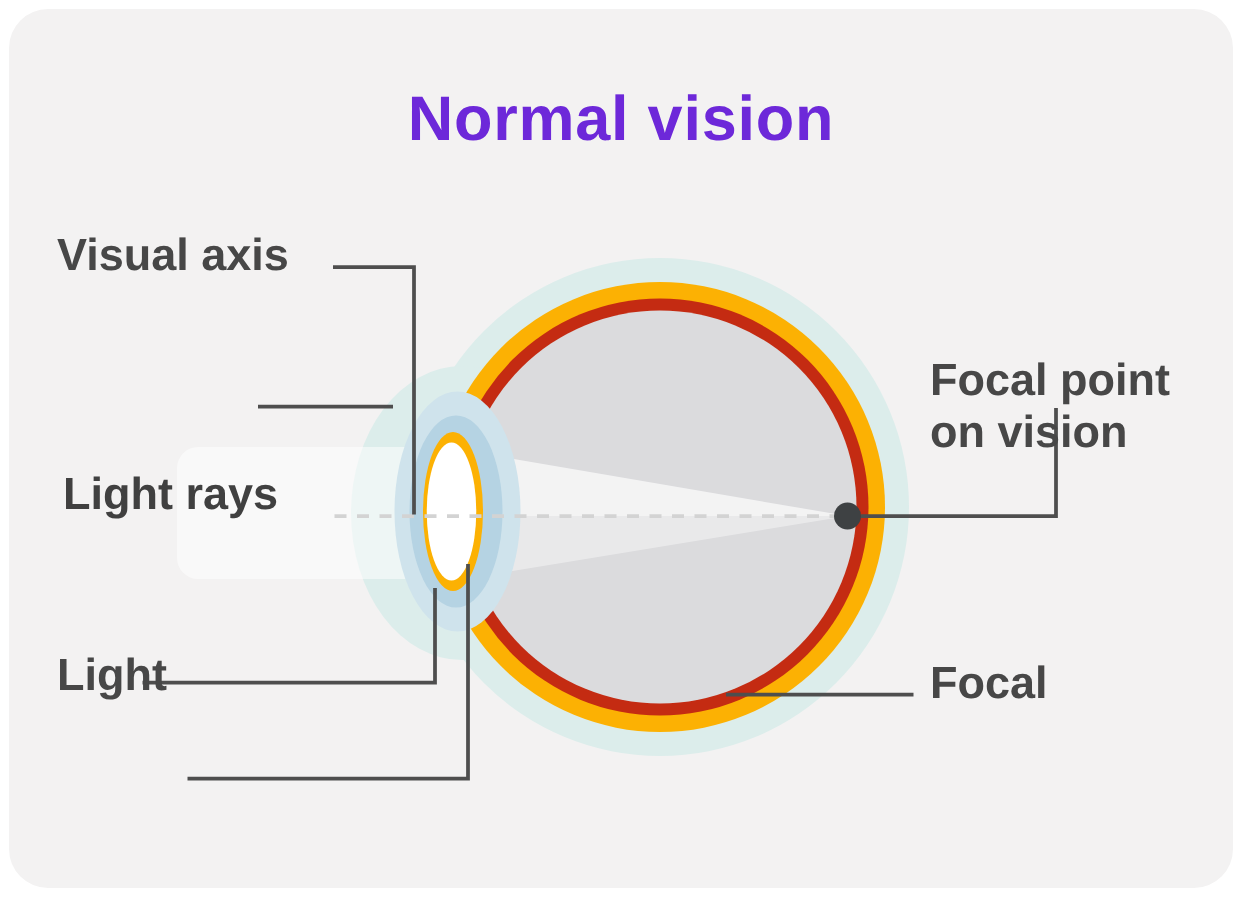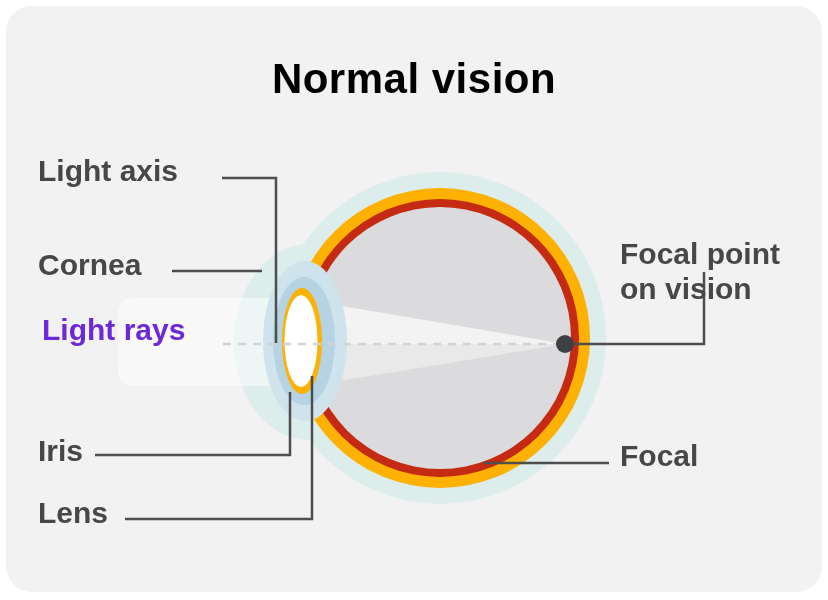--- a/index.html
+++ b/index.html
@@ -20,34 +20,34 @@
     position:absolute;left:0;top:0;
     width:828px;height:600px;
   }
   .page-title{
     position:absolute;
     left:0;right:0;top:54px;
     text-align:center;
     font-size:42px;
     font-weight:bold;
     line-height:1.2;
-    color:#000000;
+    color:#6d28d9;
     letter-spacing:0.5px;
   }
   .part-label{
     position:absolute;
     font-size:30px;
     font-weight:bold;
     line-height:1.2;
     color:#474747;
     white-space:nowrap;
   }
   .label-visual-axis{left:38px;top:153px;}
   .label-cornea{left:38px;top:247px;}
-  .label-light-rays{left:42px;top:312px;color:#6d28d9;}
+  .label-light-rays{left:42px;top:312px;color:#404040;}
   .label-iris{left:38px;top:433px;}
   .label-lens{left:38px;top:495px;}
   .label-focal{left:620px;top:188px;line-height:35px;margin-top:48px;}
   .label-retina{left:620px;top:438px;}
 </style>
 </head>
 <body>
 
 <div class="stage">
 
@@ -84,24 +84,22 @@
     <path d="M95 455 H290 V392" fill="none" stroke-width="2.5" stroke="#4e4e4e"></path>
     <path d="M125 519 H312 V376" fill="none" stroke-width="2.5" stroke="#4e4e4e"></path>
     <path d="M704 272 V344 H574" fill="none" stroke-width="2.5" stroke="#4e4e4e"></path>
     <path d="M609 463 H484" fill="none" stroke-width="2.5" stroke="#4e4e4e"></path>
 
     <circle cx="565" cy="344" r="9" fill="#3e4143"></circle>
   </svg>
 
   <div class="page-title">Normal vision</div>
 
-  <div class="part-label label-visual-axis">Light axis</div>
-  <div class="part-label label-cornea">Cornea</div>
+  <div class="part-label label-visual-axis">Visual axis</div>
   <div class="part-label label-light-rays">Light rays</div>
-  <div class="part-label label-iris">Iris</div>
-  <div class="part-label label-lens">Lens</div>
+  <div class="part-label label-iris">Light</div>
   <div class="part-label label-focal">
     <div>Focal point</div>
     <div>on vision</div>
   </div>
   <div class="part-label label-retina">Focal</div>
 
 </div>
 
 </body></html>

